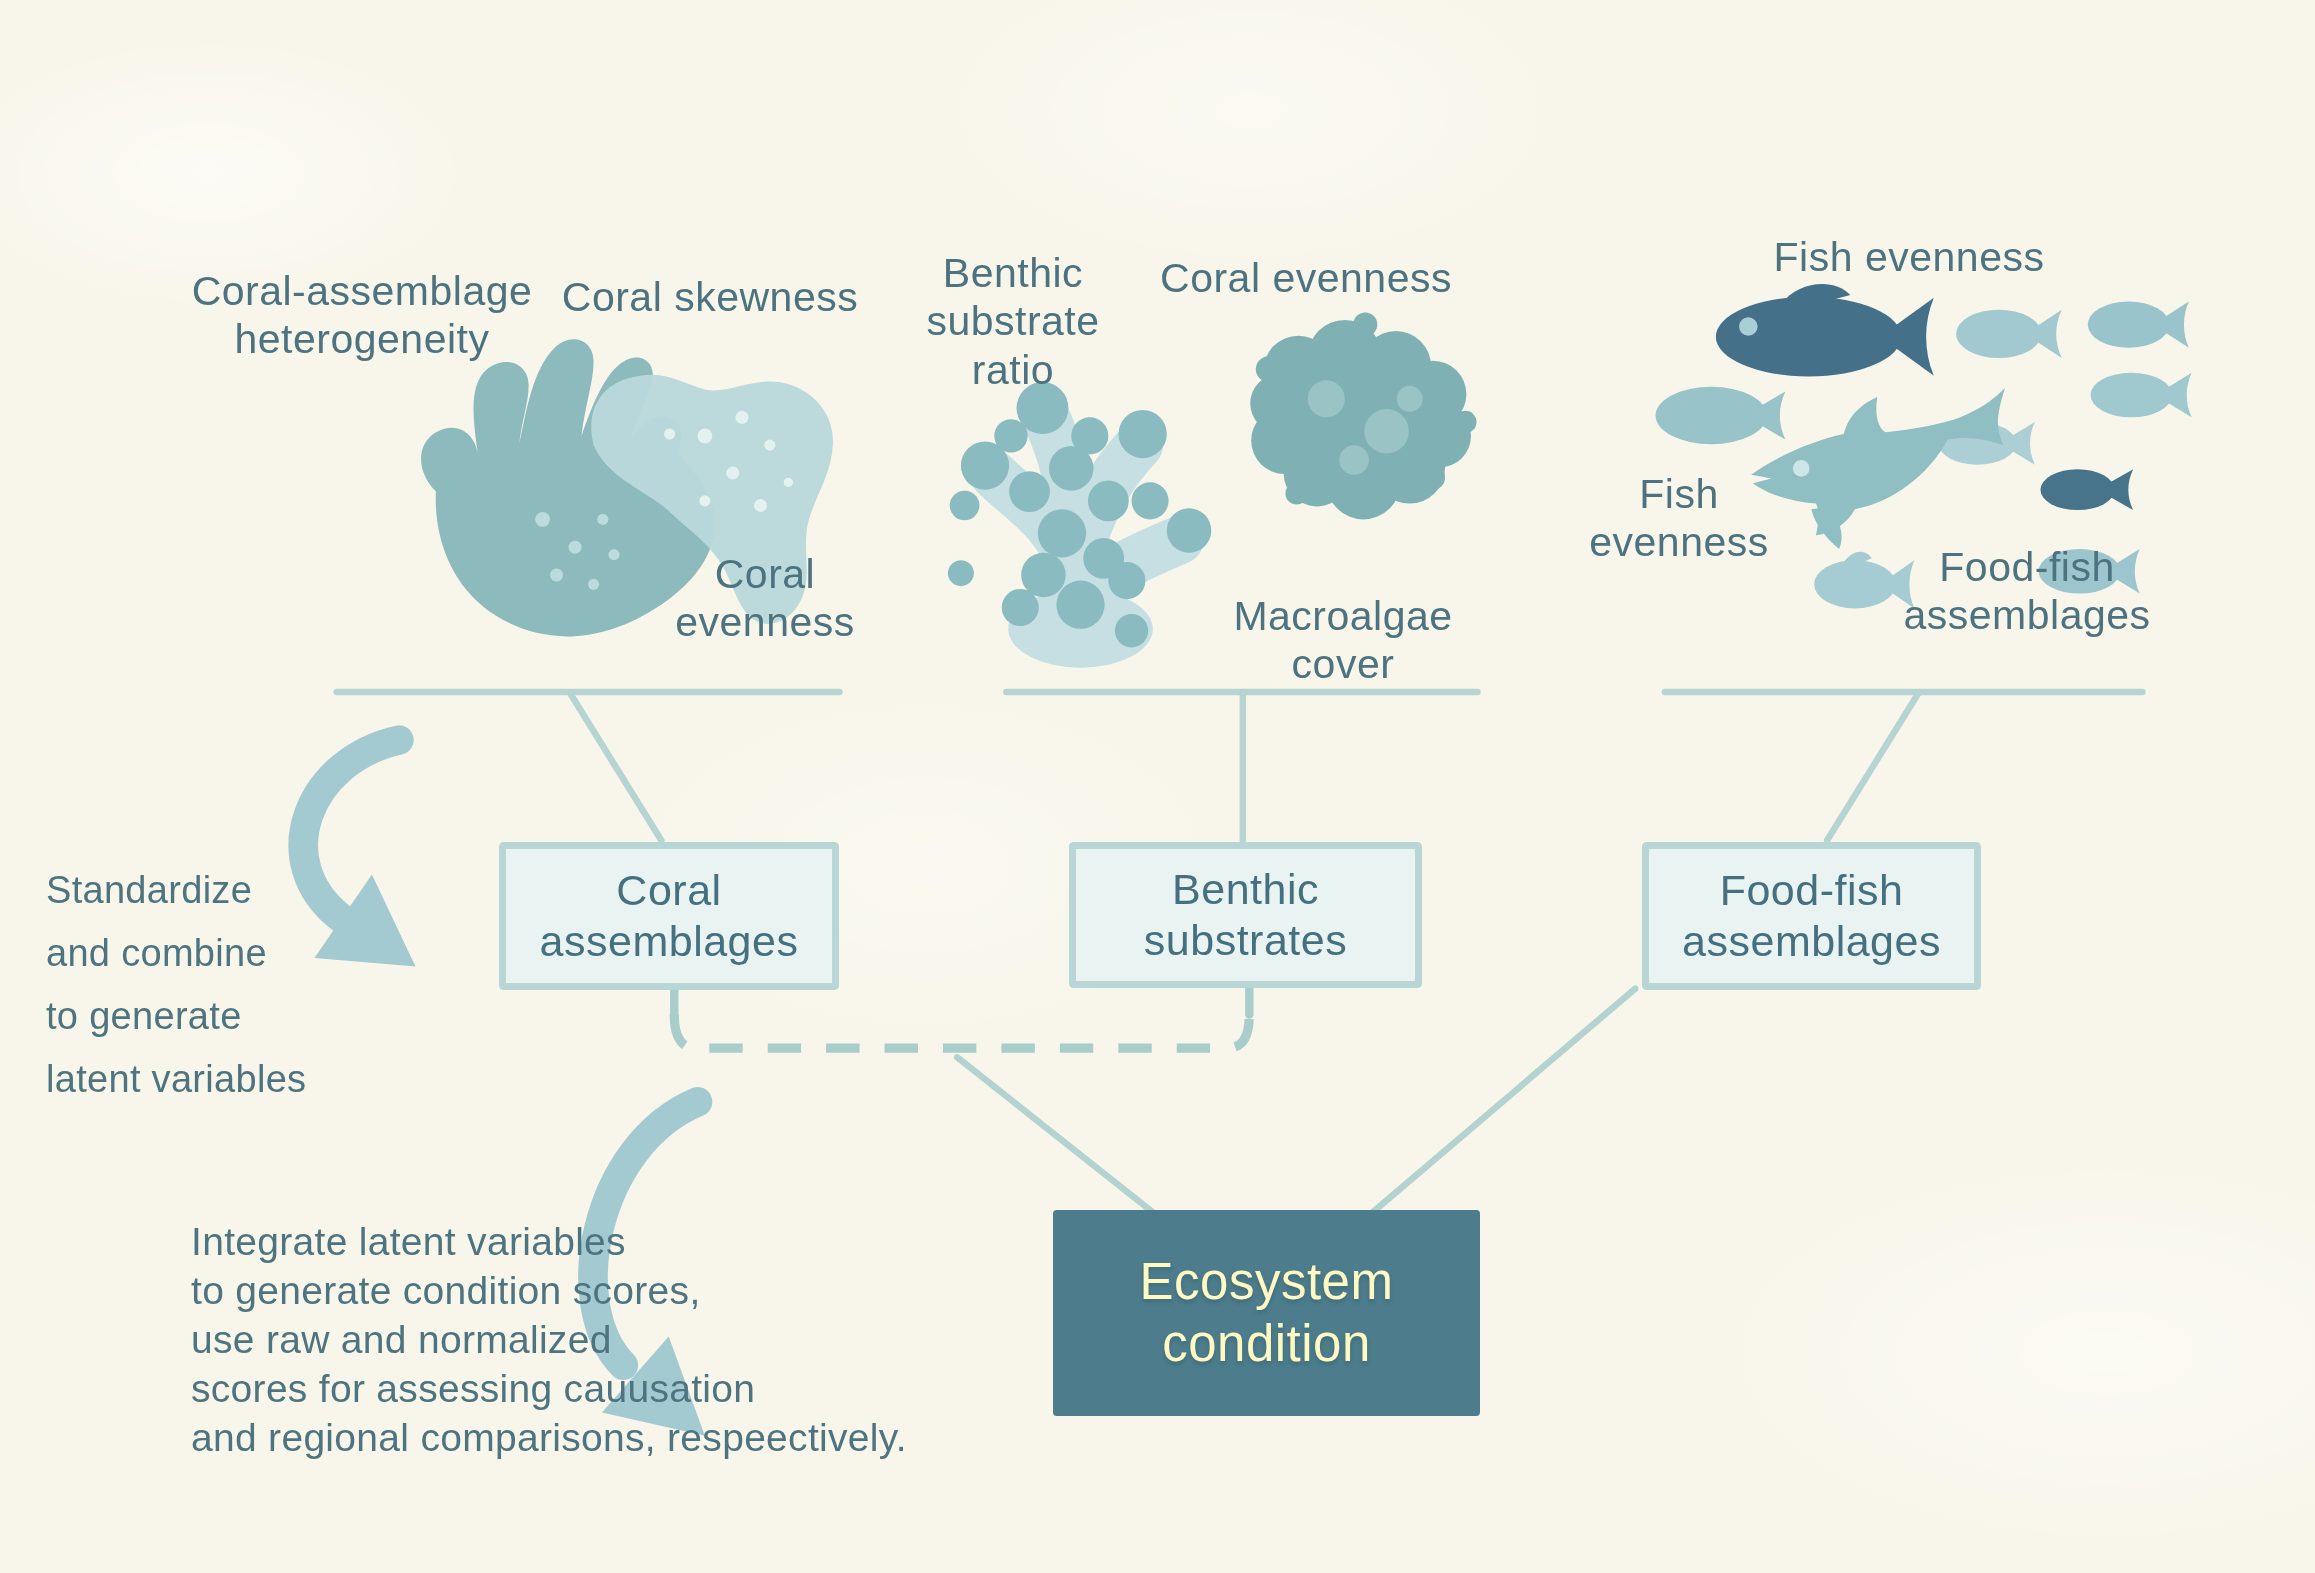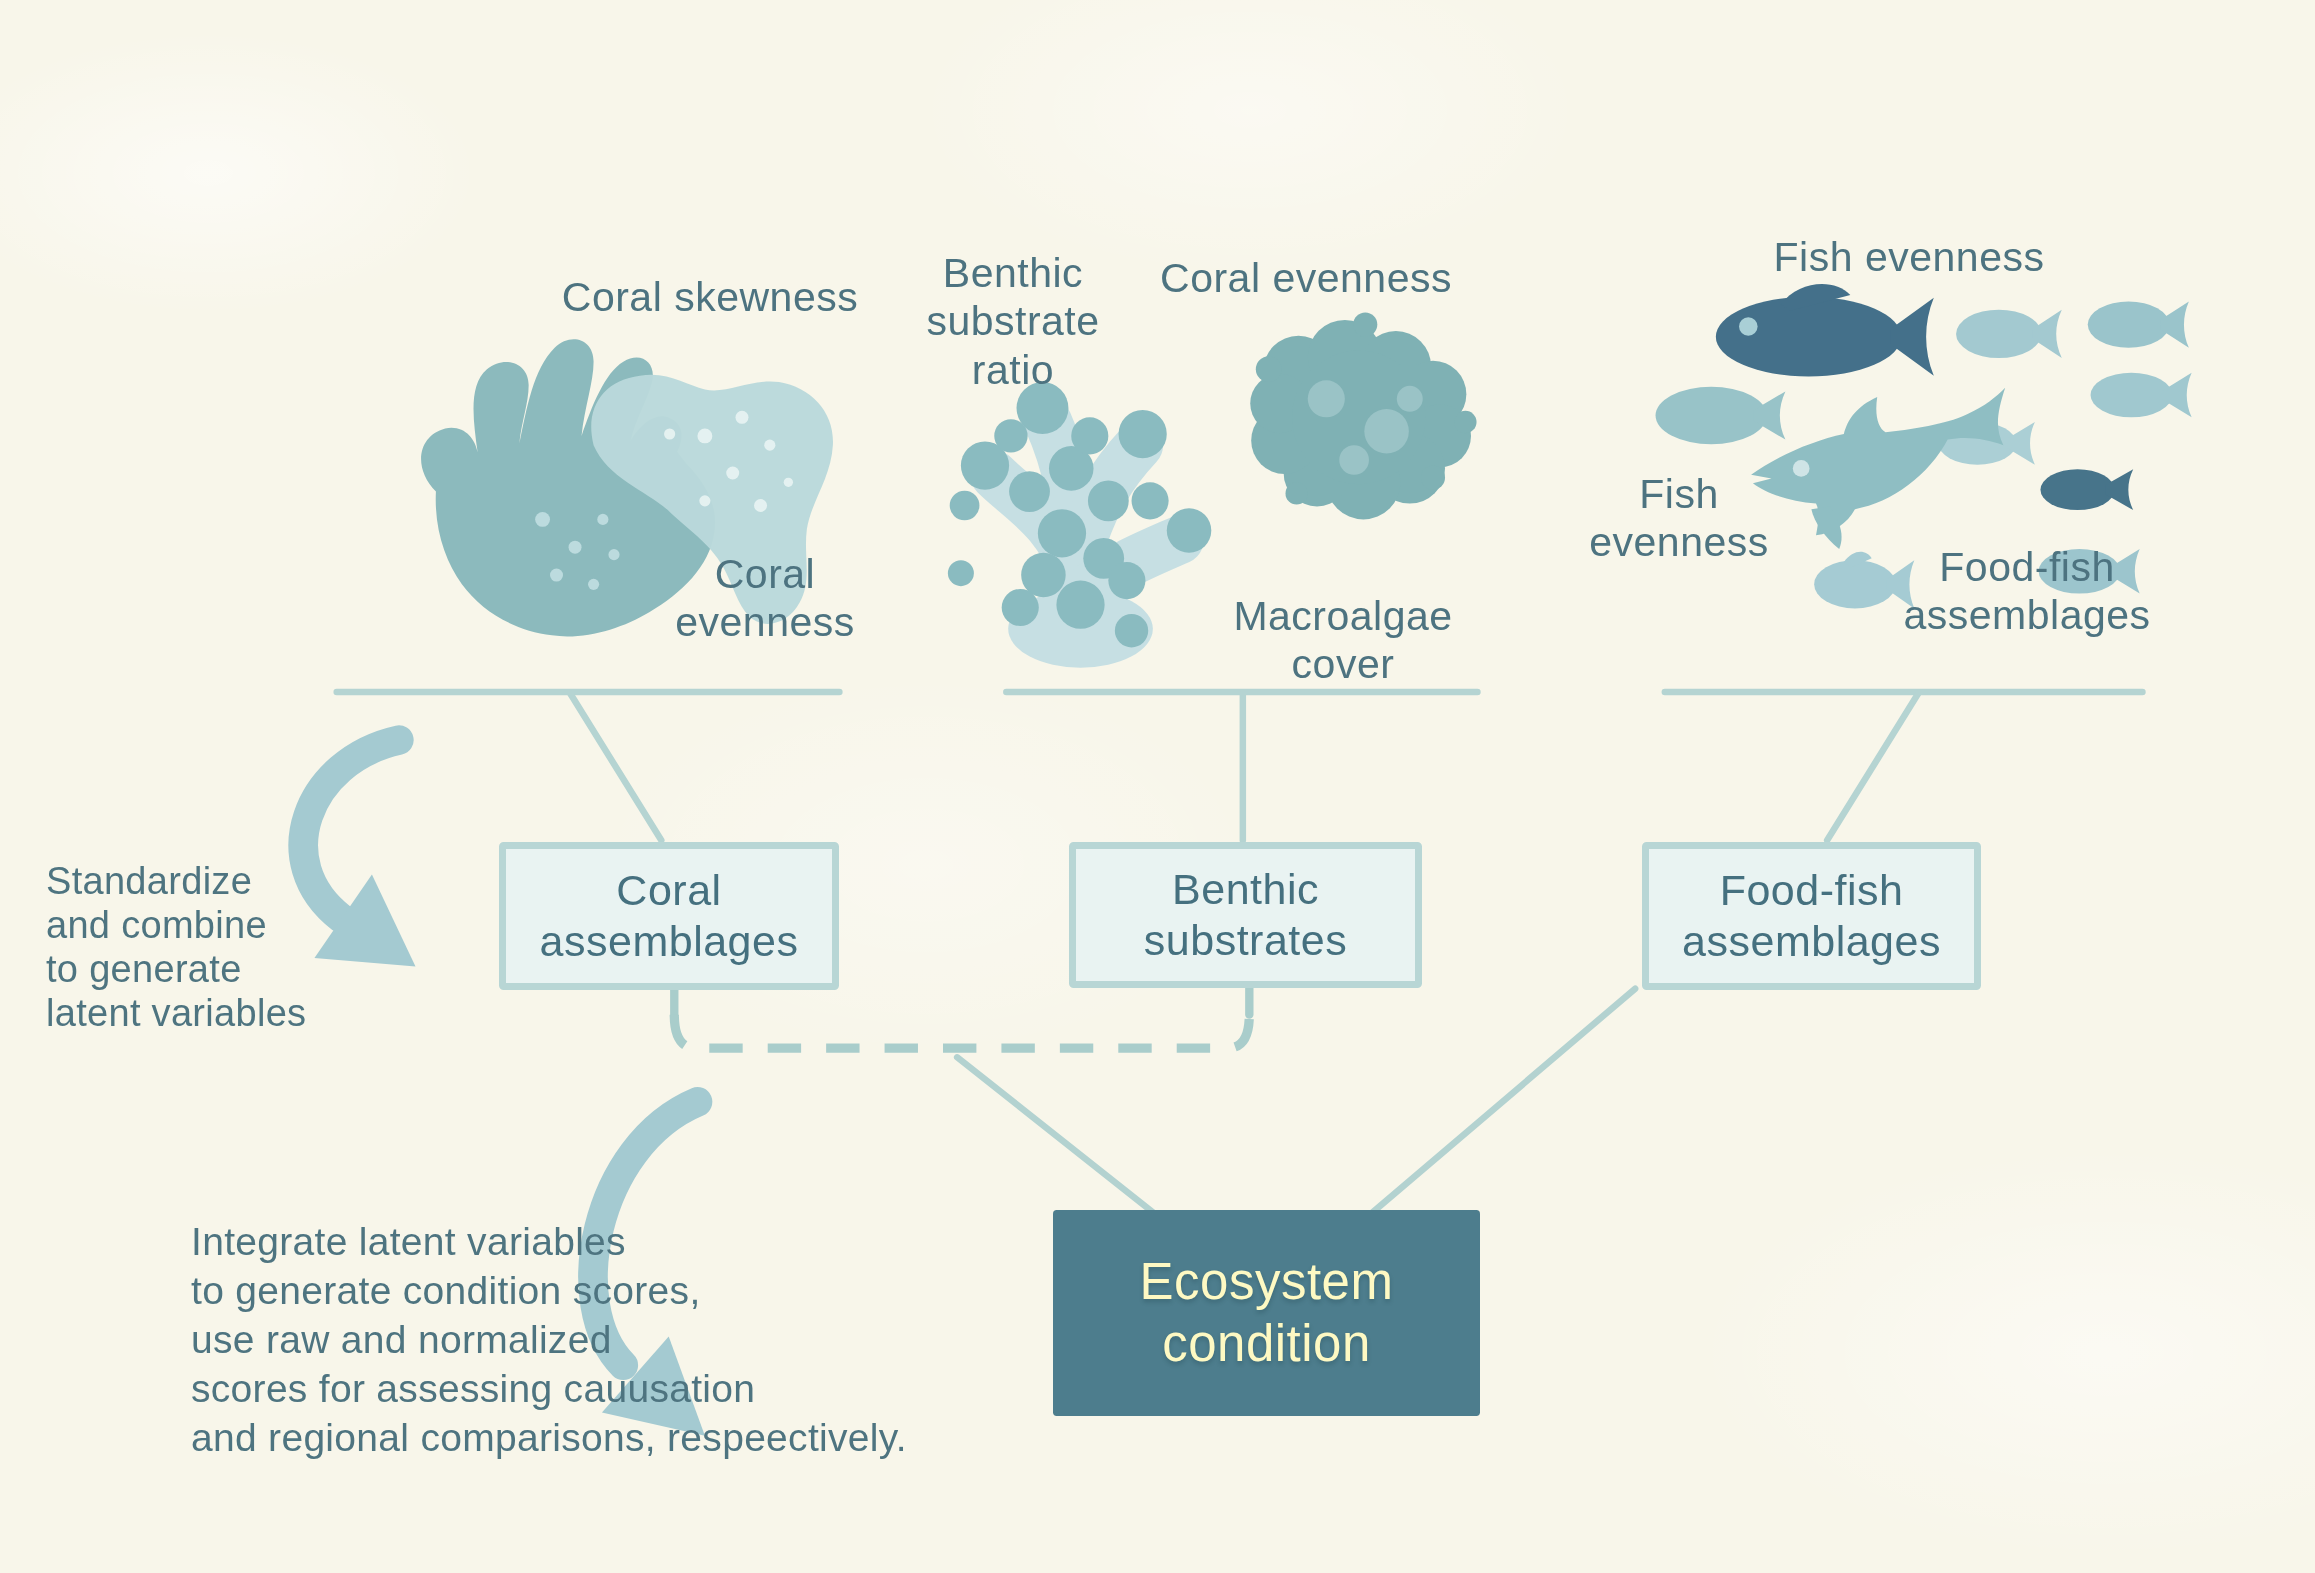--- a/index.html
+++ b/index.html
@@ -27,21 +27,21 @@
     font-weight:500;
     letter-spacing:0.5px;
   }
   .para{
     position:absolute;
     white-space:pre-line;
     color:#4e7480;
     font-weight:500;
     letter-spacing:0.3px;
   }
-  .para.standardize{left:46px;top:859px;font-size:38px;line-height:44px;}
+  .para.standardize{left:46px;top:859px;font-size:38px;line-height:63px;}
   .para.integrate{left:191px;top:1217px;font-size:39px;line-height:49px;}
   .latent-box{
     position:absolute;
     box-sizing:border-box;
     background:#e9f3f2;
     border:7.4px solid #b8d6d5;
     border-radius:4.6px;
     display:flex;align-items:center;justify-content:center;
     text-align:center;
     white-space:pre-line;
@@ -259,20 +259,22 @@
       </g>
 
       <g fill="#a5cbd3" transform="translate(2000,630)">
         <ellipse rx="44" ry="26"></ellipse>
         <path d="M-12,-24 C-2,-38 12,-38 18,-28 L-4,-18 Z"></path>
         <path d="M34,-5 L64,-26 C57,-9 57,9 64,26 L34,5 Z"></path>
       </g>
     </g>
   </svg>
 
+  <div class="label" style="left:362px;top:315px;">Coral-assemblage
+heterogeneity</div>
   <div class="label" style="left:710px;top:297px;">Coral skewness</div>
   <div class="label" style="left:765px;top:598px;">Coral
 evenness</div>
 
   <div class="label" style="left:1013px;top:322px;">Benthic
 substrate
 ratio</div>
   <div class="label" style="left:1306px;top:278px;">Coral evenness</div>
   <div class="label" style="left:1343px;top:592px;margin-top:48px;">Macroalgae
 cover</div>

